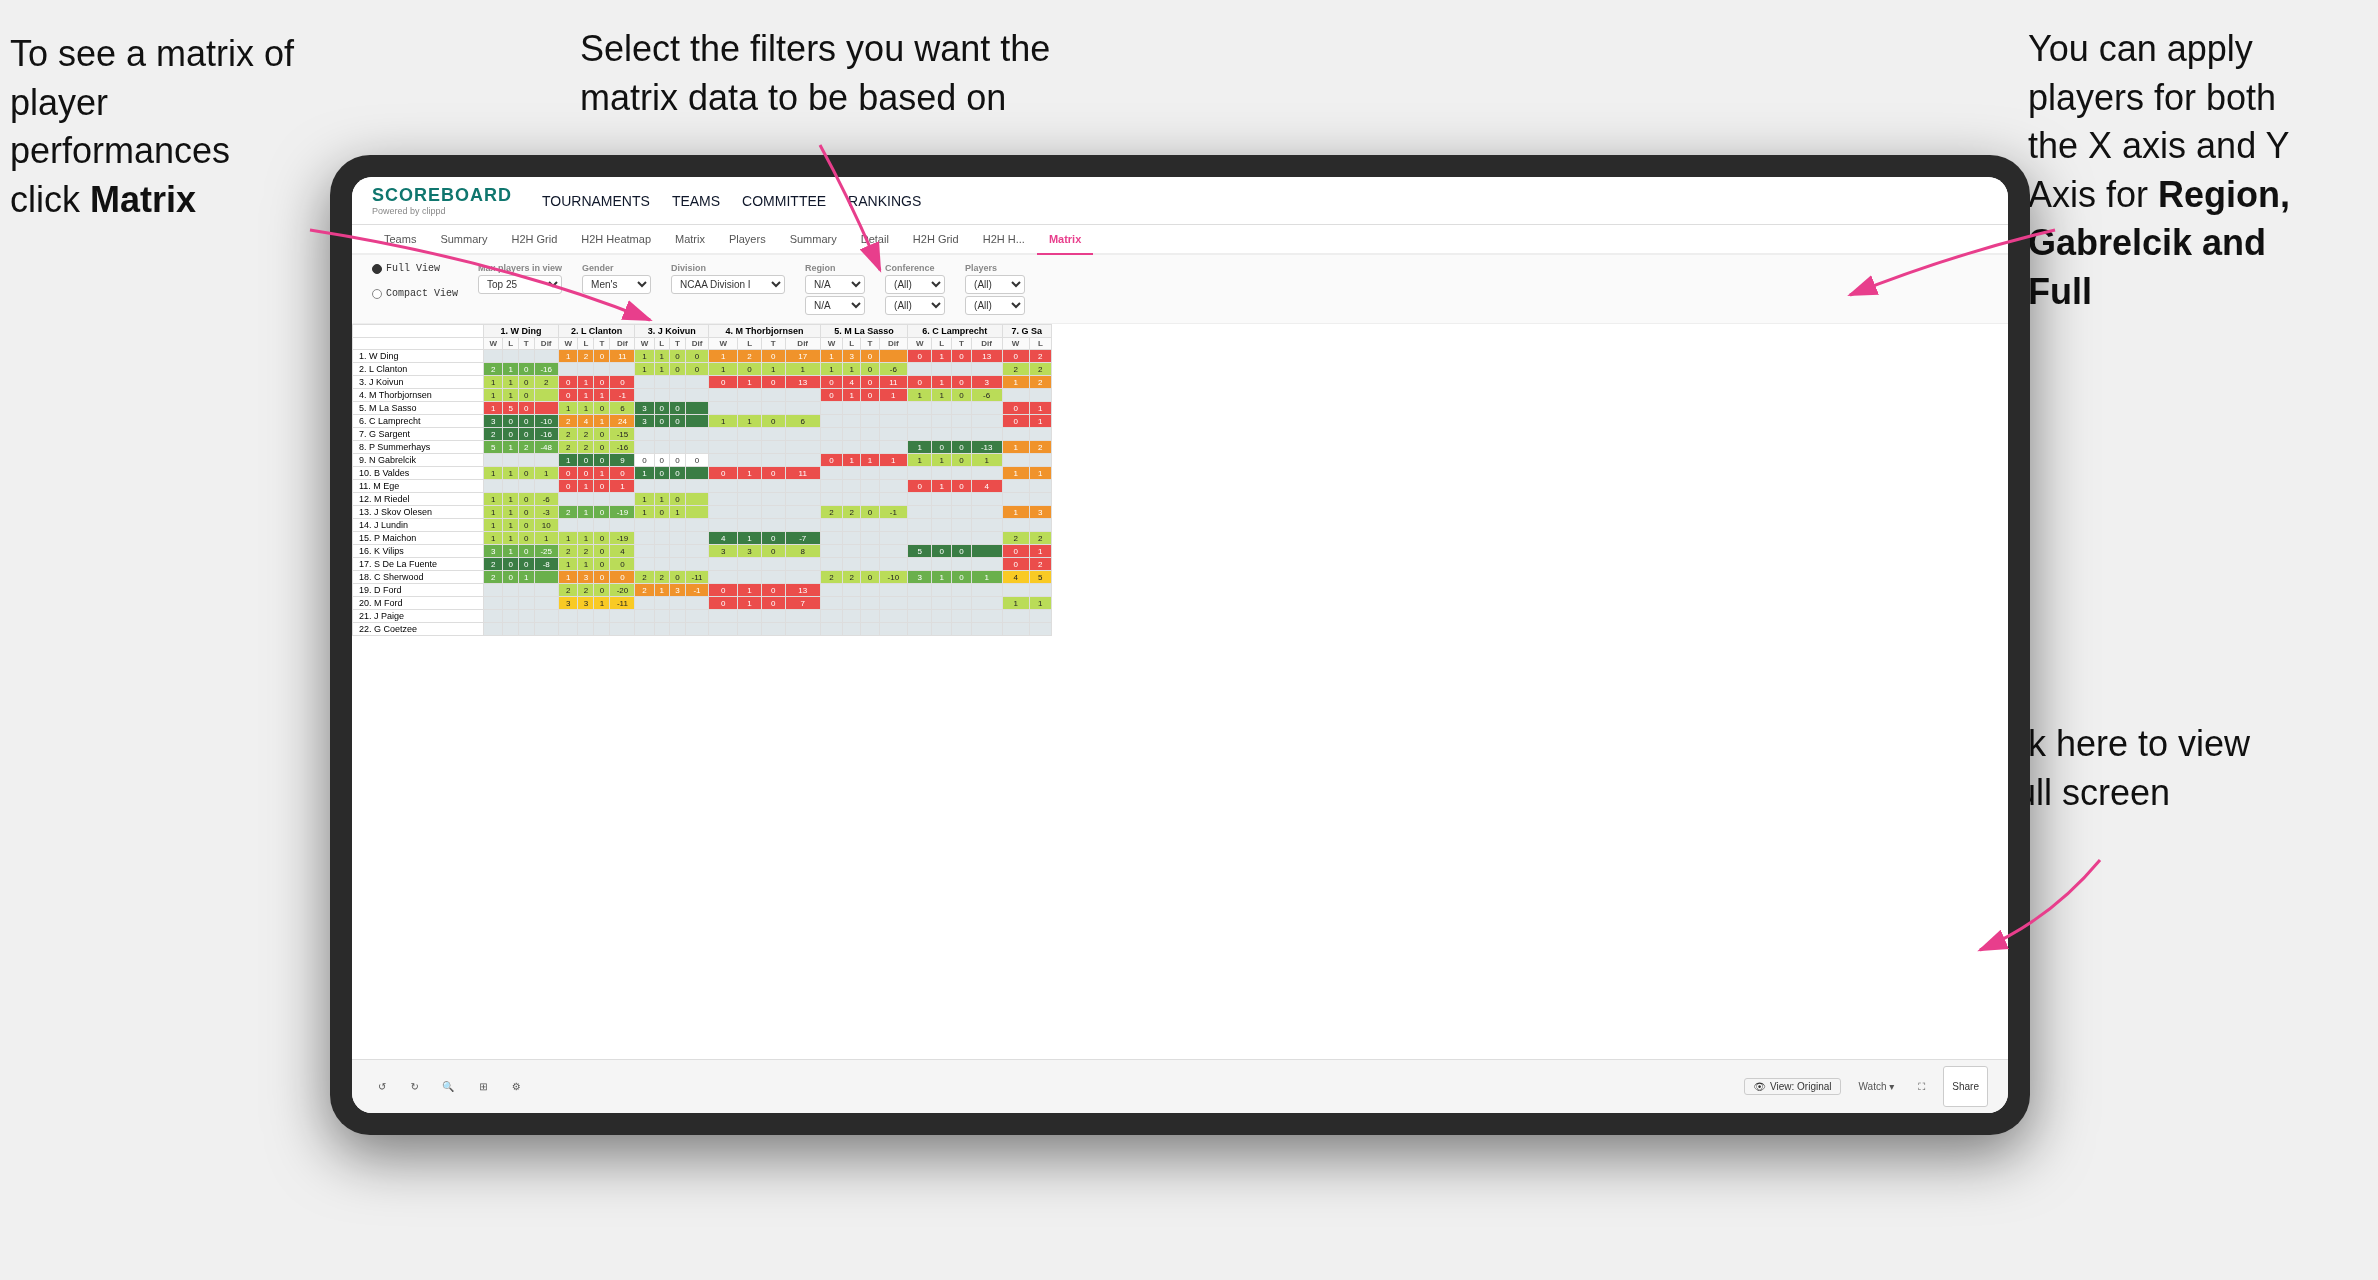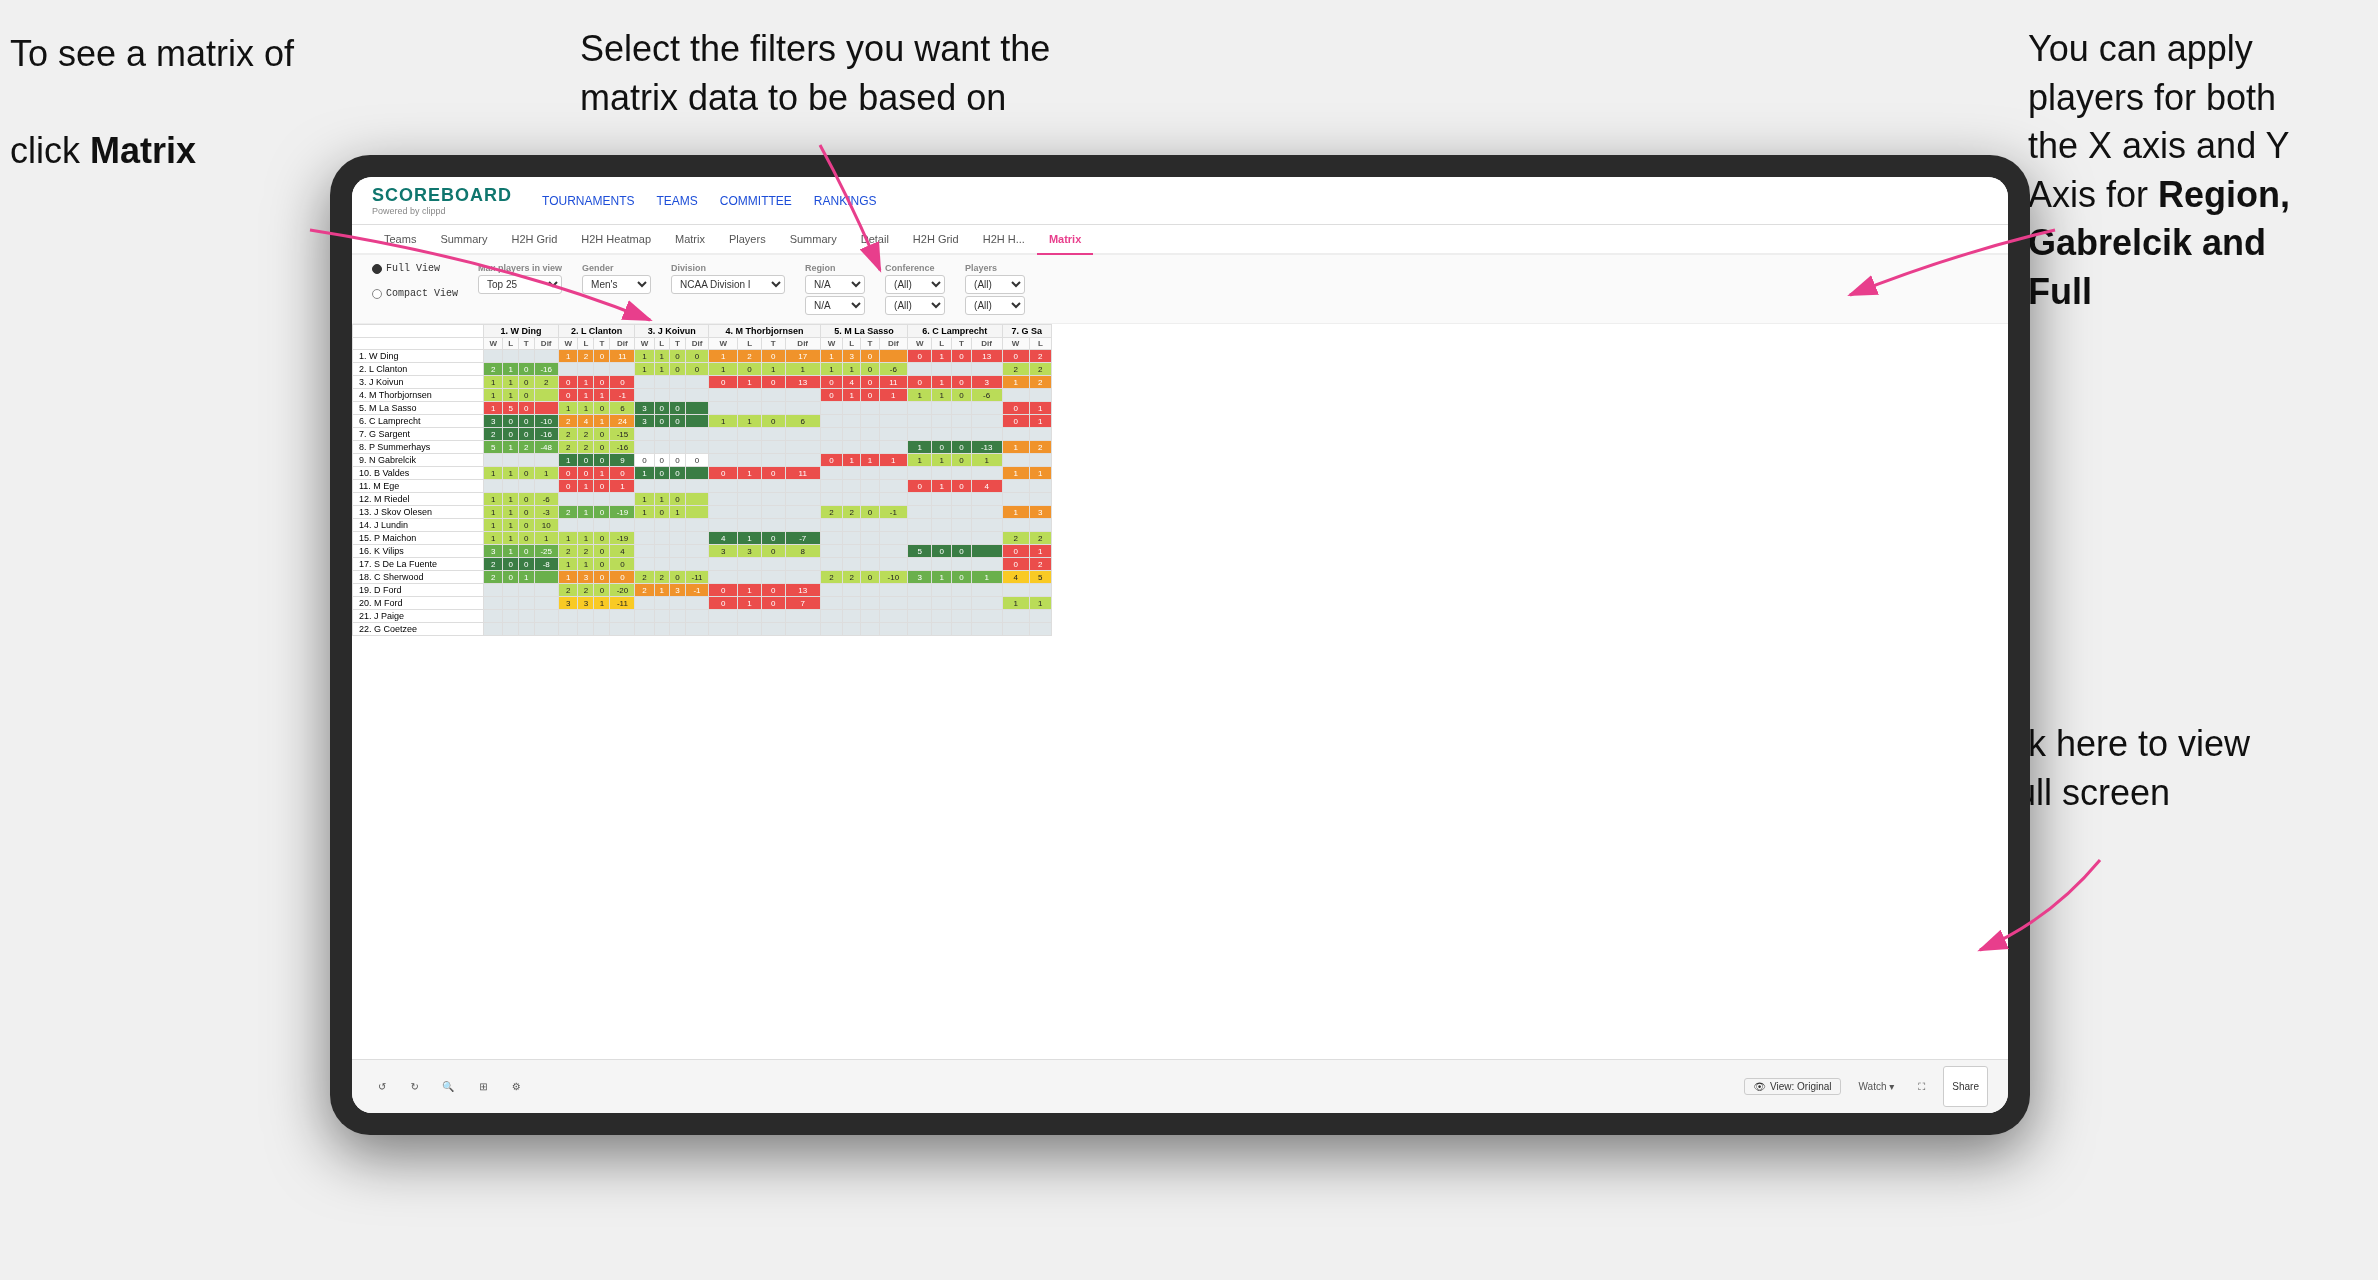--- a/index.html
+++ b/index.html
@@ -82,22 +82,22 @@
       color: #0f766e;
       letter-spacing: 1px;
     }
     .scoreboard-sub {
       font-size: 9px;
       color: #888;
     }
     .nav-menu {
       display: flex;
       gap: 22px;
-      font-size: 12px;
-      color: #1d4ed8;
+      font-size: 14px;
+      color: #0f172a;
     }
     .nav-menu span {
       cursor: pointer;
       padding: 4px 0;
     }
 
     
     .sub-nav {
       display: flex;
       gap: 0;
@@ -250,21 +250,21 @@
       display: flex;
       flex-direction: column;
       height: 100%;
     }
   </style>
 </head>
 <body>
 
 <div class="annotation ann-top-left">
   <span>To see a matrix of</span><br>
-  <br>
+  <span>player performances</span><br>
   <span>click </span><strong>Matrix</strong>
 </div>
 
 <div class="annotation ann-top-center">
   <span>Select the filters you want the matrix data to be based on</span>
 </div>
 
 <div class="annotation ann-top-right">
   <span>You  can apply</span><br>
   <span>players for both</span><br>

